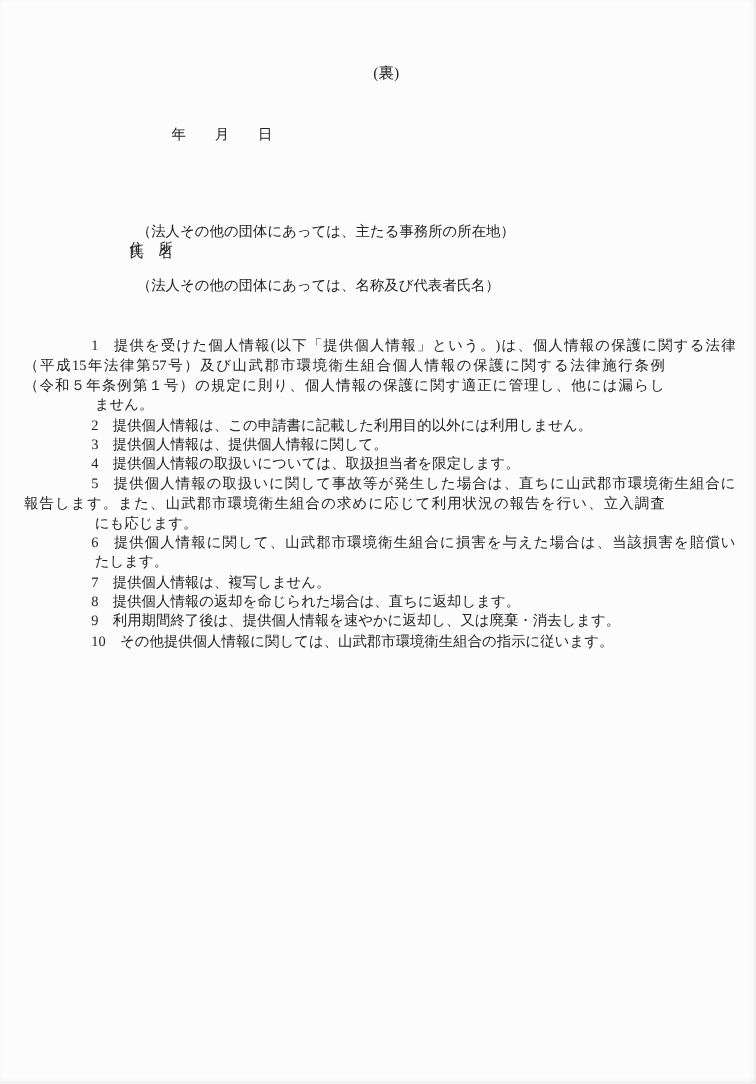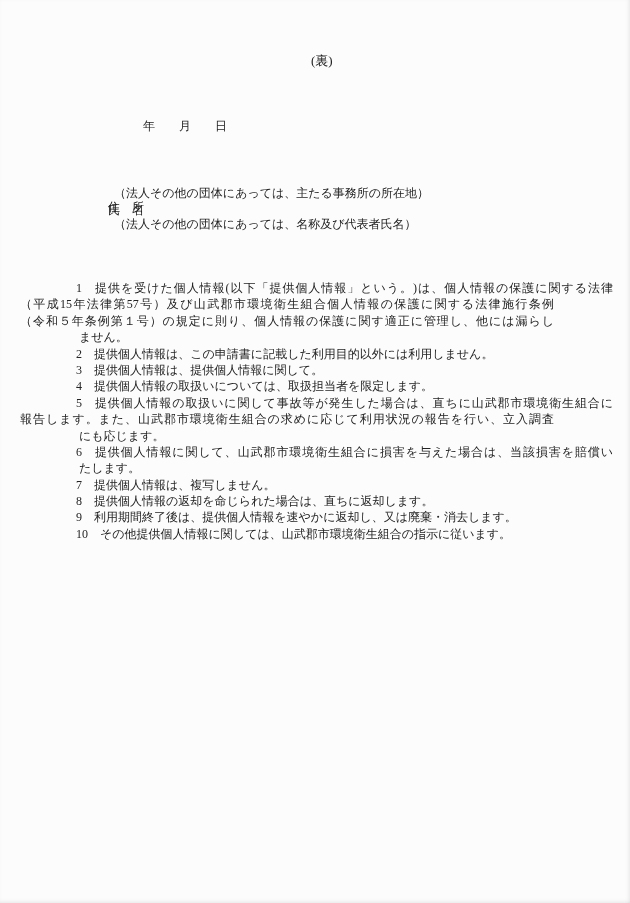--- a/index.html
+++ b/index.html
@@ -19,25 +19,25 @@
     box-shadow: inset -3px 0 4px -2px rgba(0,0,0,.08),
                 inset 0 -3px 4px -2px rgba(0,0,0,.08);
   }
   .hl {
     position: absolute;
     white-space: pre;
     line-height: 16px;
   }
   .side    { top: 53px;  left: 311px; font-size: 13px; }
   .intro   { top: 84px;  left: 96px;  }
-  .date    { top: 118px; left: 143px; }
+  .date    { top: 104px; left: 143px; }
   .addr    { top: 154px; left: 108px; margin-top: 45px; }
   .addrnote{ top: 185px; left: 114px; }
   .nm      { top: 202px; left: 108px; }
-  .nmnote  { top: 216px; left: 114px; text-align: right; }
+  .nmnote  { top: 230px; left: 114px; text-align: right; }
   .terms {
     position: absolute;
     top: 280px;
     left: 0;
     width: 630px;
   }
   .ln {
     line-height: 16.4px;
     height: 16.4px;
     white-space: pre;

